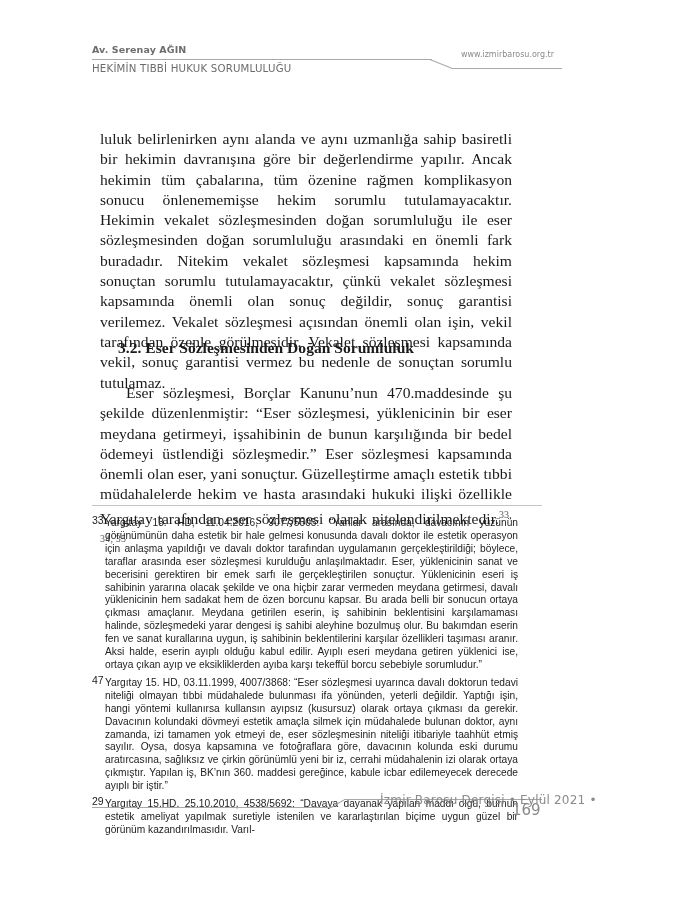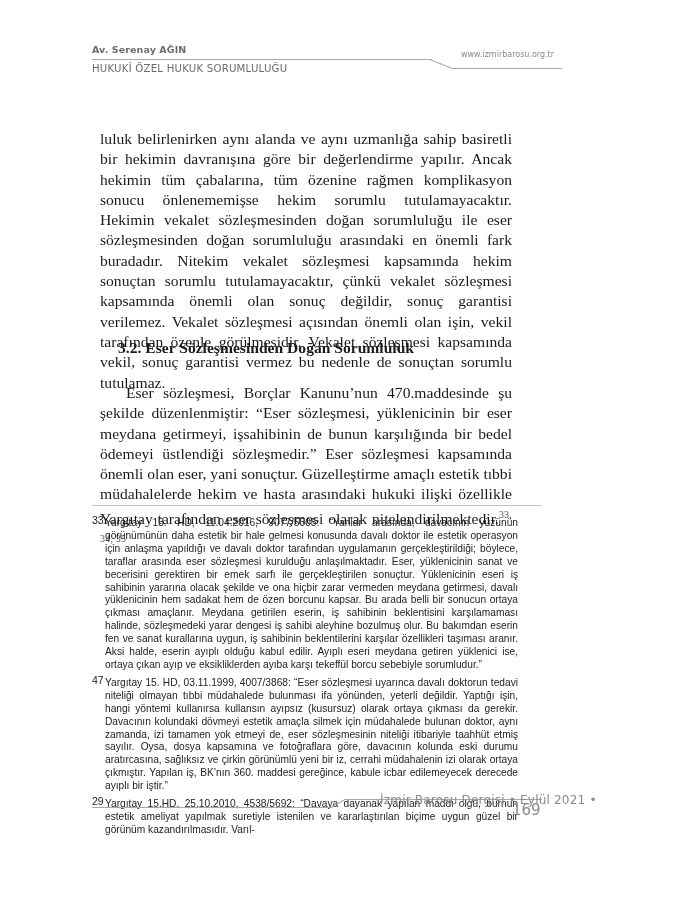--- a/index.html
+++ b/index.html
@@ -41,21 +41,21 @@
 <body>
 
 <div class="page">
 
   <div class="rh-author">Av. Serenay AĞIN</div>
   <div class="rh-line-left"></div>
   <div class="rh-line-slant"></div>
   <div class="rh-line-right"></div>
   <div class="rh-url">www.izmirbarosu.org.tr</div>
   <div class="rh-title">
-    <div>HUKUKİ ÖZEL HUKUK SORUMLULUĞU</div>
+    <div>HEKİMİN TIBBİ HUKUK SORUMLULUĞU</div>
   </div>
 
   <div class="body">
     <p>luluk belirlenirken aynı alanda ve aynı uzmanlığa sahip basiretli bir hekimin davranışına göre bir değerlendirme yapılır. Ancak hekimin tüm çabalarına, tüm özenine rağmen komplikasyon sonucu önlenememişse hekim sorumlu tutulamayacaktır. Hekimin vekalet sözleşmesinden doğan sorumluluğu ile eser sözleşmesinden doğan sorumluluğu arasındaki en önemli fark buradadır. Nitekim vekalet sözleşmesi kapsamında hekim sonuçtan sorumlu tutulamayacaktır, çünkü vekalet sözleşmesi kapsamında önemli olan sonuç değildir, sonuç garantisi verilemez. Vekalet sözleşmesi açısından önemli olan işin, vekil tarafından özenle görülmesidir. Vekalet sözleşmesi kapsamında vekil, sonuç garantisi vermez bu nedenle de sonuçtan sorumlu tutulamaz.</p>
   </div>
 
   <div class="heading">3.2. Eser Sözleşmesinden Doğan Sorumluluk</div>
 
   <div class="body body2">
     <p><span>Eser sözleşmesi, Borçlar Kanunu’nun 470.maddesinde şu şekilde düzenlenmiştir: “Eser sözleşmesi, yüklenicinin bir eser meydana getirmeyi, işsahibinin de bunun karşılığında bir bedel ödemeyi üstlendiği sözleşmedir.” Eser sözleşmesi kapsamında önemli olan eser, yani sonuçtur. Güzelleştirme amaçlı estetik tıbbi müdahalelerde hekim ve hasta arasındaki hukuki ilişki özellikle Yargıtay tarafından eser sözleşmesi olarak nitelendirilmektedir.</span><sup class="fn">33, 34, 35</sup></p>

